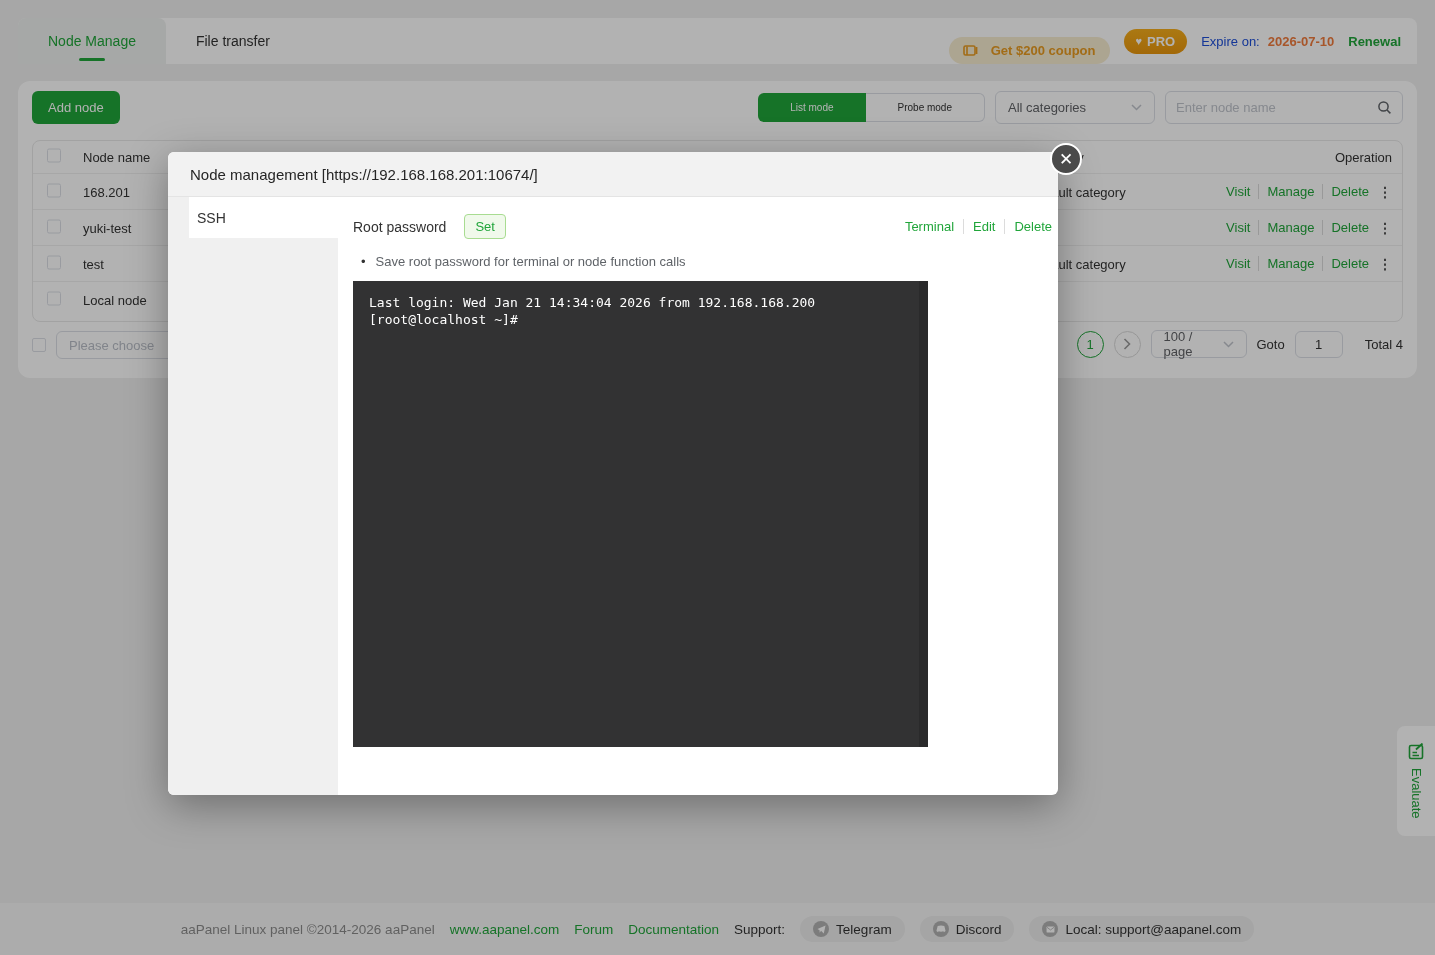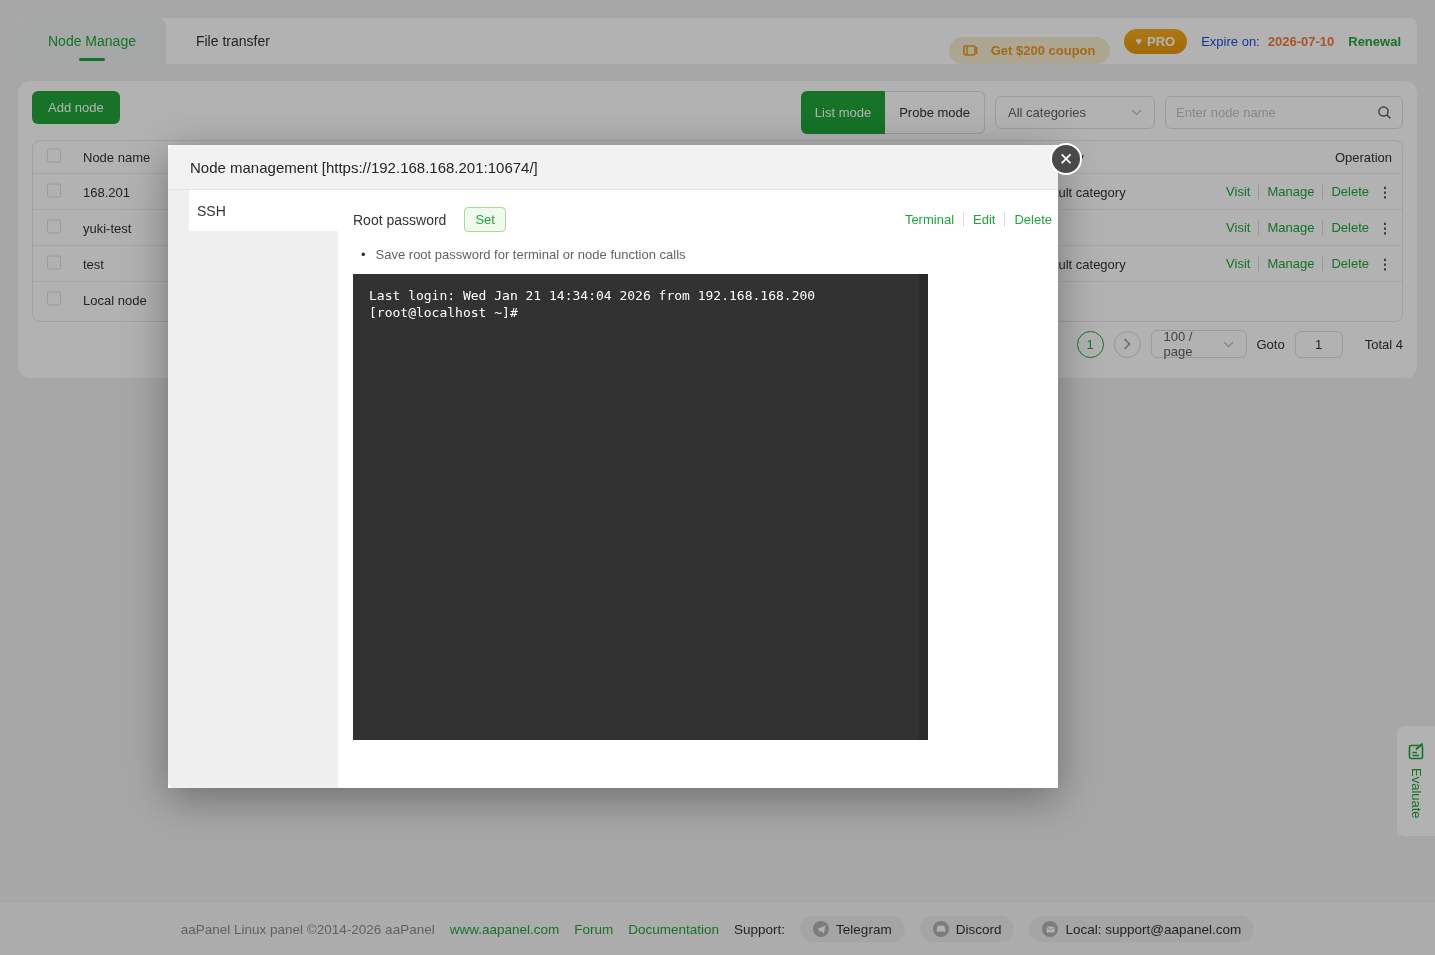--- a/index.html
+++ b/index.html
@@ -19,21 +19,21 @@
   .expire-label { font-size:13px; color:#1d4ed8; }
   .expire-date { font-size:13px; color:#f07b3d; font-weight:bold; }
   .renewal { font-size:13px; color:#20a53a; font-weight:bold; cursor:pointer; }
 
   
   .card { position:absolute; left:18px; top:81px; right:18px; height:297px; background:#fff; border-radius:12px; }
   .btn-green { background:#20a53a; color:#fff; border:none; border-radius:6px; height:33px; padding:0 16px; font-size:13px; font-family:inherit; cursor:pointer; }
   .add-node { position:absolute; left:14px; top:10px; }
   .toolbar-right { position:absolute; right:14px; top:10px; display:flex; align-items:center; gap:10px; }
   .segmented { display:flex; }
-  .seg { height:43px; display:flex; align-items:center; padding:0 14px; font-size:13px; cursor:pointer; }
+  .seg { height:29px; display:flex; align-items:center; padding:0 32px; font-size:10px; cursor:pointer; }
   .seg.on { background:#20a53a; color:#fff; border-radius:6px 0 0 6px; }
   .seg.off { background:#fff; color:#333; border:1px solid #dcdfe6; border-left:none; border-radius:0 6px 6px 0; }
   .select { height:33px; border:1px solid #dcdfe6; border-radius:6px; display:flex; align-items:center; justify-content:space-between; padding:0 12px; font-size:13px; color:#606266; background:#fff; cursor:pointer; }
   .cat-select { width:160px; }
   .searchbox { width:238px; height:33px; border:1px solid #dcdfe6; border-radius:6px; display:flex; align-items:center; padding:0 10px; background:#fff; }
   .searchbox input { flex:1; border:none; outline:none; font-size:13px; color:#333; font-family:inherit; }
   .searchbox input::placeholder { color:#c0c4cc; }
 
   
   .table { position:absolute; left:14px; right:14px; top:59px; height:182px; border:1px solid #e8e8e8; border-radius:8px; }
@@ -65,21 +65,21 @@
   .support { color:#333; }
   .pill { display:flex; align-items:center; gap:7px; background:#ececec; border-radius:15px; padding:5px 13px; color:#333; cursor:pointer; }
   .circle-ic { width:16px; height:16px; border-radius:50%; background:#b2b2b2; display:flex; align-items:center; justify-content:center; }
 
   
   .evaluate { position:absolute; right:0; top:726px; width:38px; height:110px; background:#fff; border-radius:8px 0 0 8px; display:flex; flex-direction:column; align-items:center; justify-content:center; gap:8px; cursor:pointer; z-index:10; }
   .evaluate .vtext { writing-mode:vertical-rl; font-size:13px; color:#20a53a; }
 
   
   .overlay { position:absolute; inset:0; background:rgba(0,0,0,0.3); z-index:40; }
-  .modal { position:absolute; left:168px; top:145px; width:890px; height:643px; background:#fff; border-radius:0; z-index:50; box-shadow:0 10px 40px rgba(0,0,0,0.35); }
+  .modal { position:absolute; left:168px; top:152px; width:890px; height:643px; background:#fff; border-radius:6px; z-index:50; box-shadow:0 10px 40px rgba(0,0,0,0.35); }
   .modal-head { height:45px; background:#f2f2f2; border-bottom:1px solid #e4e4e4; border-radius:6px 6px 0 0; display:flex; align-items:center; padding-left:22px; font-size:15px; color:#262626; font-weight:500; }
   .modal-body { position:absolute; top:45px; left:0; right:0; bottom:0; }
   .msidebar { position:absolute; left:0; top:0; bottom:0; width:170px; background:#f0f0f0; border-radius:0 0 0 6px; }
   .mside-item { height:41px; display:flex; align-items:center; padding-left:8px; font-size:14px; color:#333; cursor:pointer;margin-left:21px; }
   .mside-item.active { background:#fff; }
   .mcontent { position:absolute; left:170px; right:0; top:0; bottom:0; padding:17px 6px 0 15px; }
   .mrow1 { display:flex; align-items:center; justify-content:space-between; padding-right:0; }
   .mrow1-left { display:flex; align-items:center; gap:18px; }
   .rp-label { font-size:14px; color:#333; }
   .set-btn { background:#f0f9eb; border:1px solid #a8dc91; border-radius:4px; color:#20a53a; font-size:13px; padding:4px 10px; font-family:inherit; cursor:pointer; }
@@ -200,20 +200,31 @@
         </span>
       </div>
 
       <div class="trow">
         <span class="cell c-check"><span class="cb"></span></span>
         <span class="cell c-name">Local node</span>
         <span class="cell c-cat"></span>
       </div>
     </div>
 
+    <div class="bulk">
+      <span class="cb"></span>
+      <div class="select bulk-select">
+        <span>Please choose</span>
+        <span>
+          <svg width="11" height="7" viewBox="0 0 11 7">
+              <polyline points="1,1 5.5,5.5 10,1" fill="none" stroke="#c0c4cc" stroke-width="1.5"></polyline>
+            </svg>
+        </span>
+      </div>
+    </div>
 
     <div class="pager">
       <span class="pgbtn pg-cur">1</span>
       <span class="pgbtn pg-next">
         <svg width="8" height="12" viewBox="0 0 8 12">
             <polyline points="1.5,1 6.5,6 1.5,11" fill="none" stroke="#999" stroke-width="1.6"></polyline>
           </svg>
       </span>
       <div class="select size-select">
         <span>100 / page</span>

